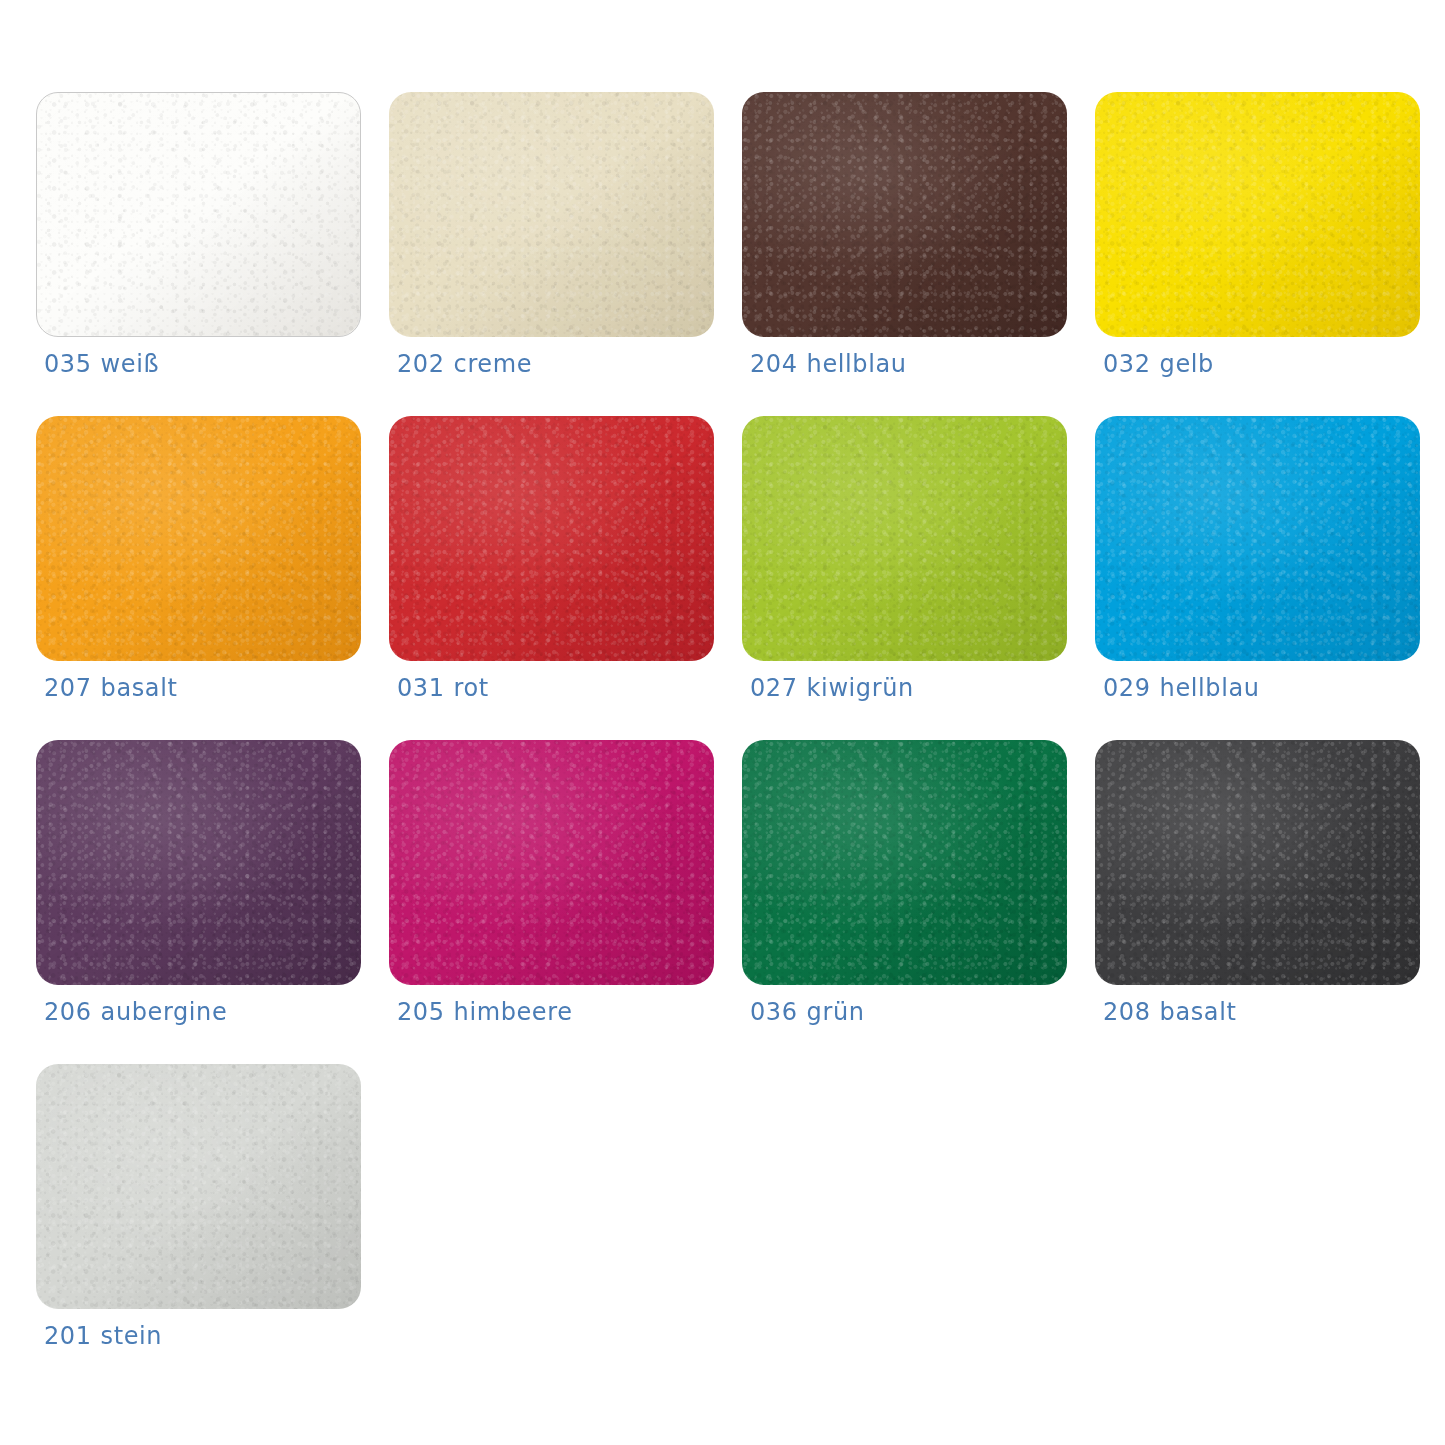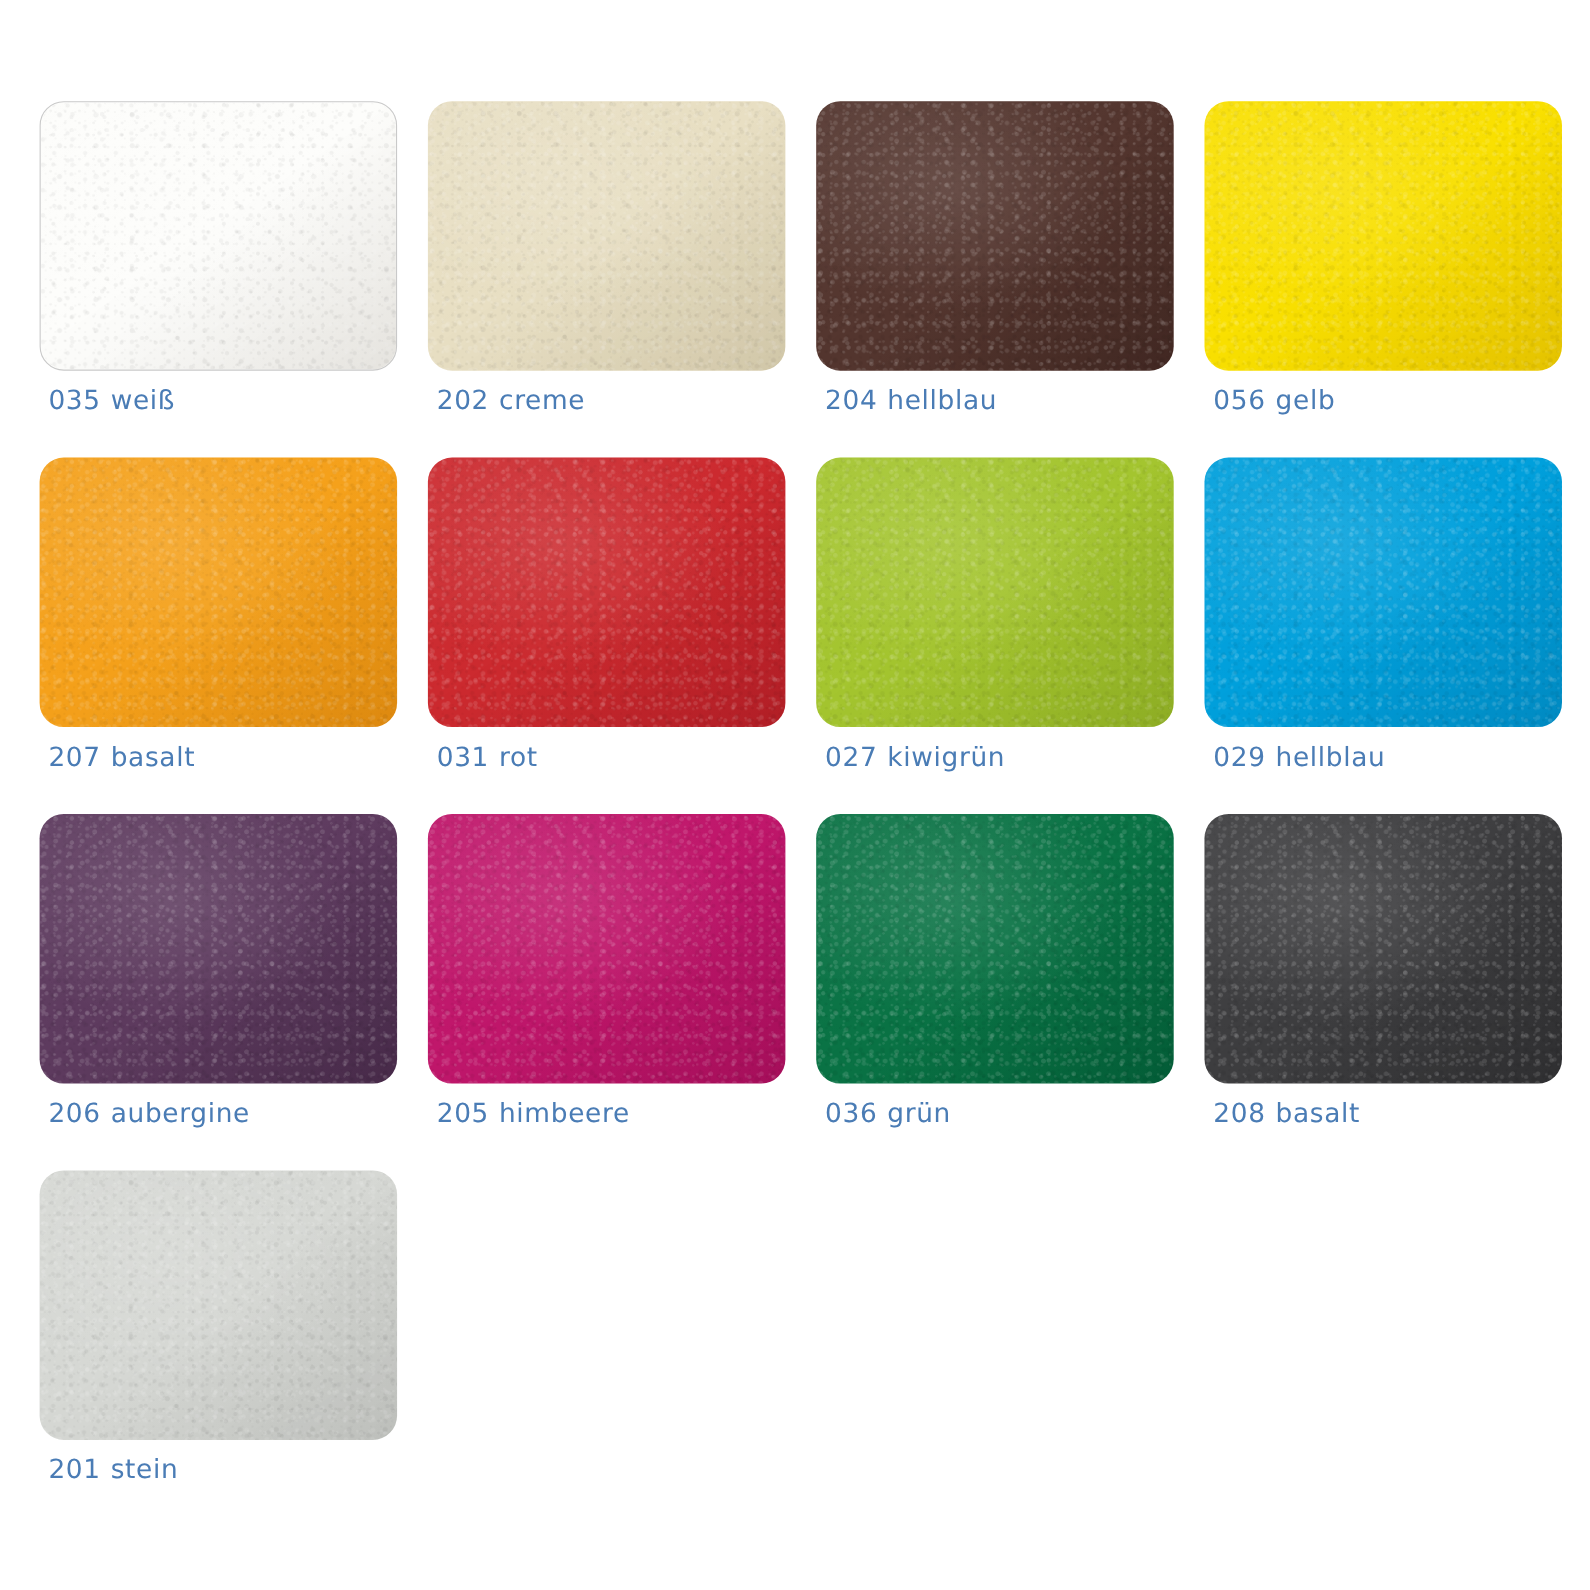--- a/index.html
+++ b/index.html
@@ -144,21 +144,21 @@
         <div class="sheen"></div>
       </div>
       <div class="swatch-label"><span class="code">204</span><span class="name">hellblau</span></div>
     </div>
     <div class="swatch-cell">
       <div class="swatch-chip" style="background: linear-gradient(138deg, rgb(249, 224, 0) 0%, rgb(249, 224, 0) 52%, rgb(242, 206, 0) 100%);">
         <div class="grain"></div>
         <div class="grain2"></div>
         <div class="sheen"></div>
       </div>
-      <div class="swatch-label"><span class="code">056</span><span class="name">gelb</span></div>
+      <div class="swatch-label"><span class="code">032</span><span class="name">gelb</span></div>
     </div>
     <div class="swatch-cell">
       <div class="swatch-chip" style="background: linear-gradient(138deg, rgb(245, 161, 27) 0%, rgb(245, 161, 27) 52%, rgb(234, 145, 16) 100%);">
         <div class="grain"></div>
         <div class="grain2"></div>
         <div class="sheen"></div>
       </div>
       <div class="swatch-label"><span class="code">207</span><span class="name">basalt</span></div>
     </div>
     <div class="swatch-cell">

